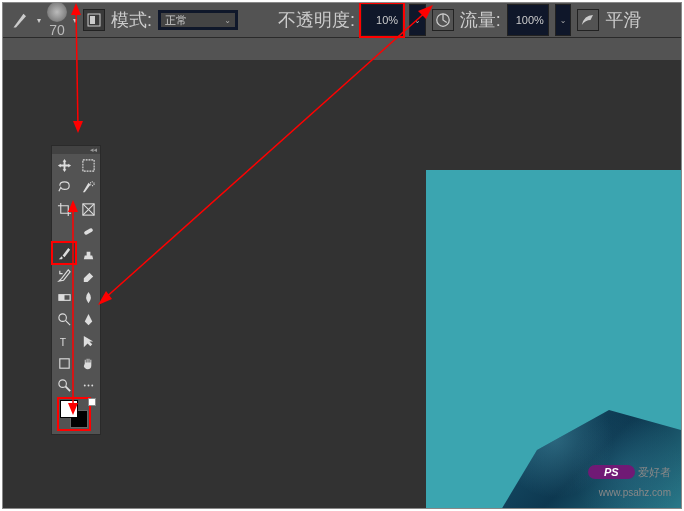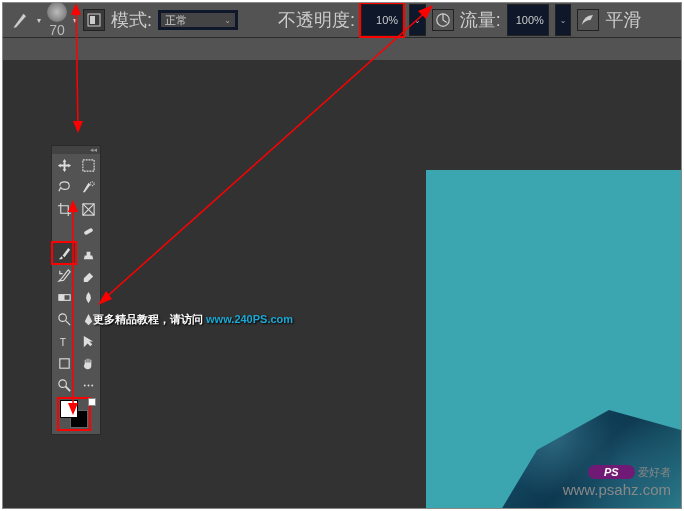--- a/index.html
+++ b/index.html
@@ -48,21 +48,21 @@
 
 .img-area{position:absolute;right:0;top:110px;width:255px;height:340px;background:#3ba5b0;}
 .underwater{position:absolute;bottom:0;right:0;width:180px;height:100px;background:linear-gradient(135deg,#1a5570,#0d3850,#2a7a8a);clip-path:polygon(20% 40%,60% 0%,100% 20%,100% 100%,0% 100%);}
 .uw-tex{position:absolute;inset:0;background:radial-gradient(circle at 30% 30%,rgba(100,180,200,.3),transparent 40%),radial-gradient(circle at 70% 60%,rgba(50,120,150,.3),transparent 40%);}
 .watermark-txt{position:absolute;left:90px;top:300px;font-size:22px;font-weight:bold;white-space:nowrap;z-index:6;}
 .wt1{color:#fff;text-shadow:1px 1px 2px #000;}
 .wt2{color:#1ba8d4;text-shadow:1px 1px 2px #000;}
 .wm-logo{position:absolute;right:10px;bottom:28px;z-index:6;font-size:12px;}
 .wm-logo .ps{background:#701a75;color:#fff;padding:1px 16px;border-radius:7px;font-weight:bold;font-style:italic;}
 .wm-logo .txt{color:#888;}
-.wm-url{position:absolute;right:10px;bottom:10px;color:#888;font-size:15px;z-index:6;}
+.wm-url{position:absolute;right:10px;bottom:10px;color:#888;font-size:10px;z-index:6;}
 
 svg.arrow{position:absolute;z-index:5;pointer-events:none;}
 </style>
 </head>
 <body>
 
 <div class="app">
 
   <div class="optbar">
     <div class="tool-ind">
@@ -272,22 +272,19 @@
       <polygon points="0,300 14,294 8,286" fill="#f00"></polygon>
     </svg>
     <svg class="arrow" style="left:60px;top:140px;" width="20" height="215">
       <line x1="10" y1="5" x2="10" y2="210" stroke="#f00" stroke-width="1.5"></line>
       <polygon points="10,0 5,12 15,12" fill="#f00"></polygon>
       <polygon points="10,215 5,203 15,203" fill="#f00"></polygon>
     </svg>
 
   </div>
 
-  <div class="watermark-txt">
-    <span class="wt1">更多精品教程，请访问 </span><span class="wt2">www.240PS.com</span>
-  </div>
   <div class="wm-logo">
     <span class="ps">PS</span>
     <span class="txt">爱好者</span>
   </div>
   <div class="wm-url">www.psahz.com</div>
 
 </div>
 
 </body></html>

